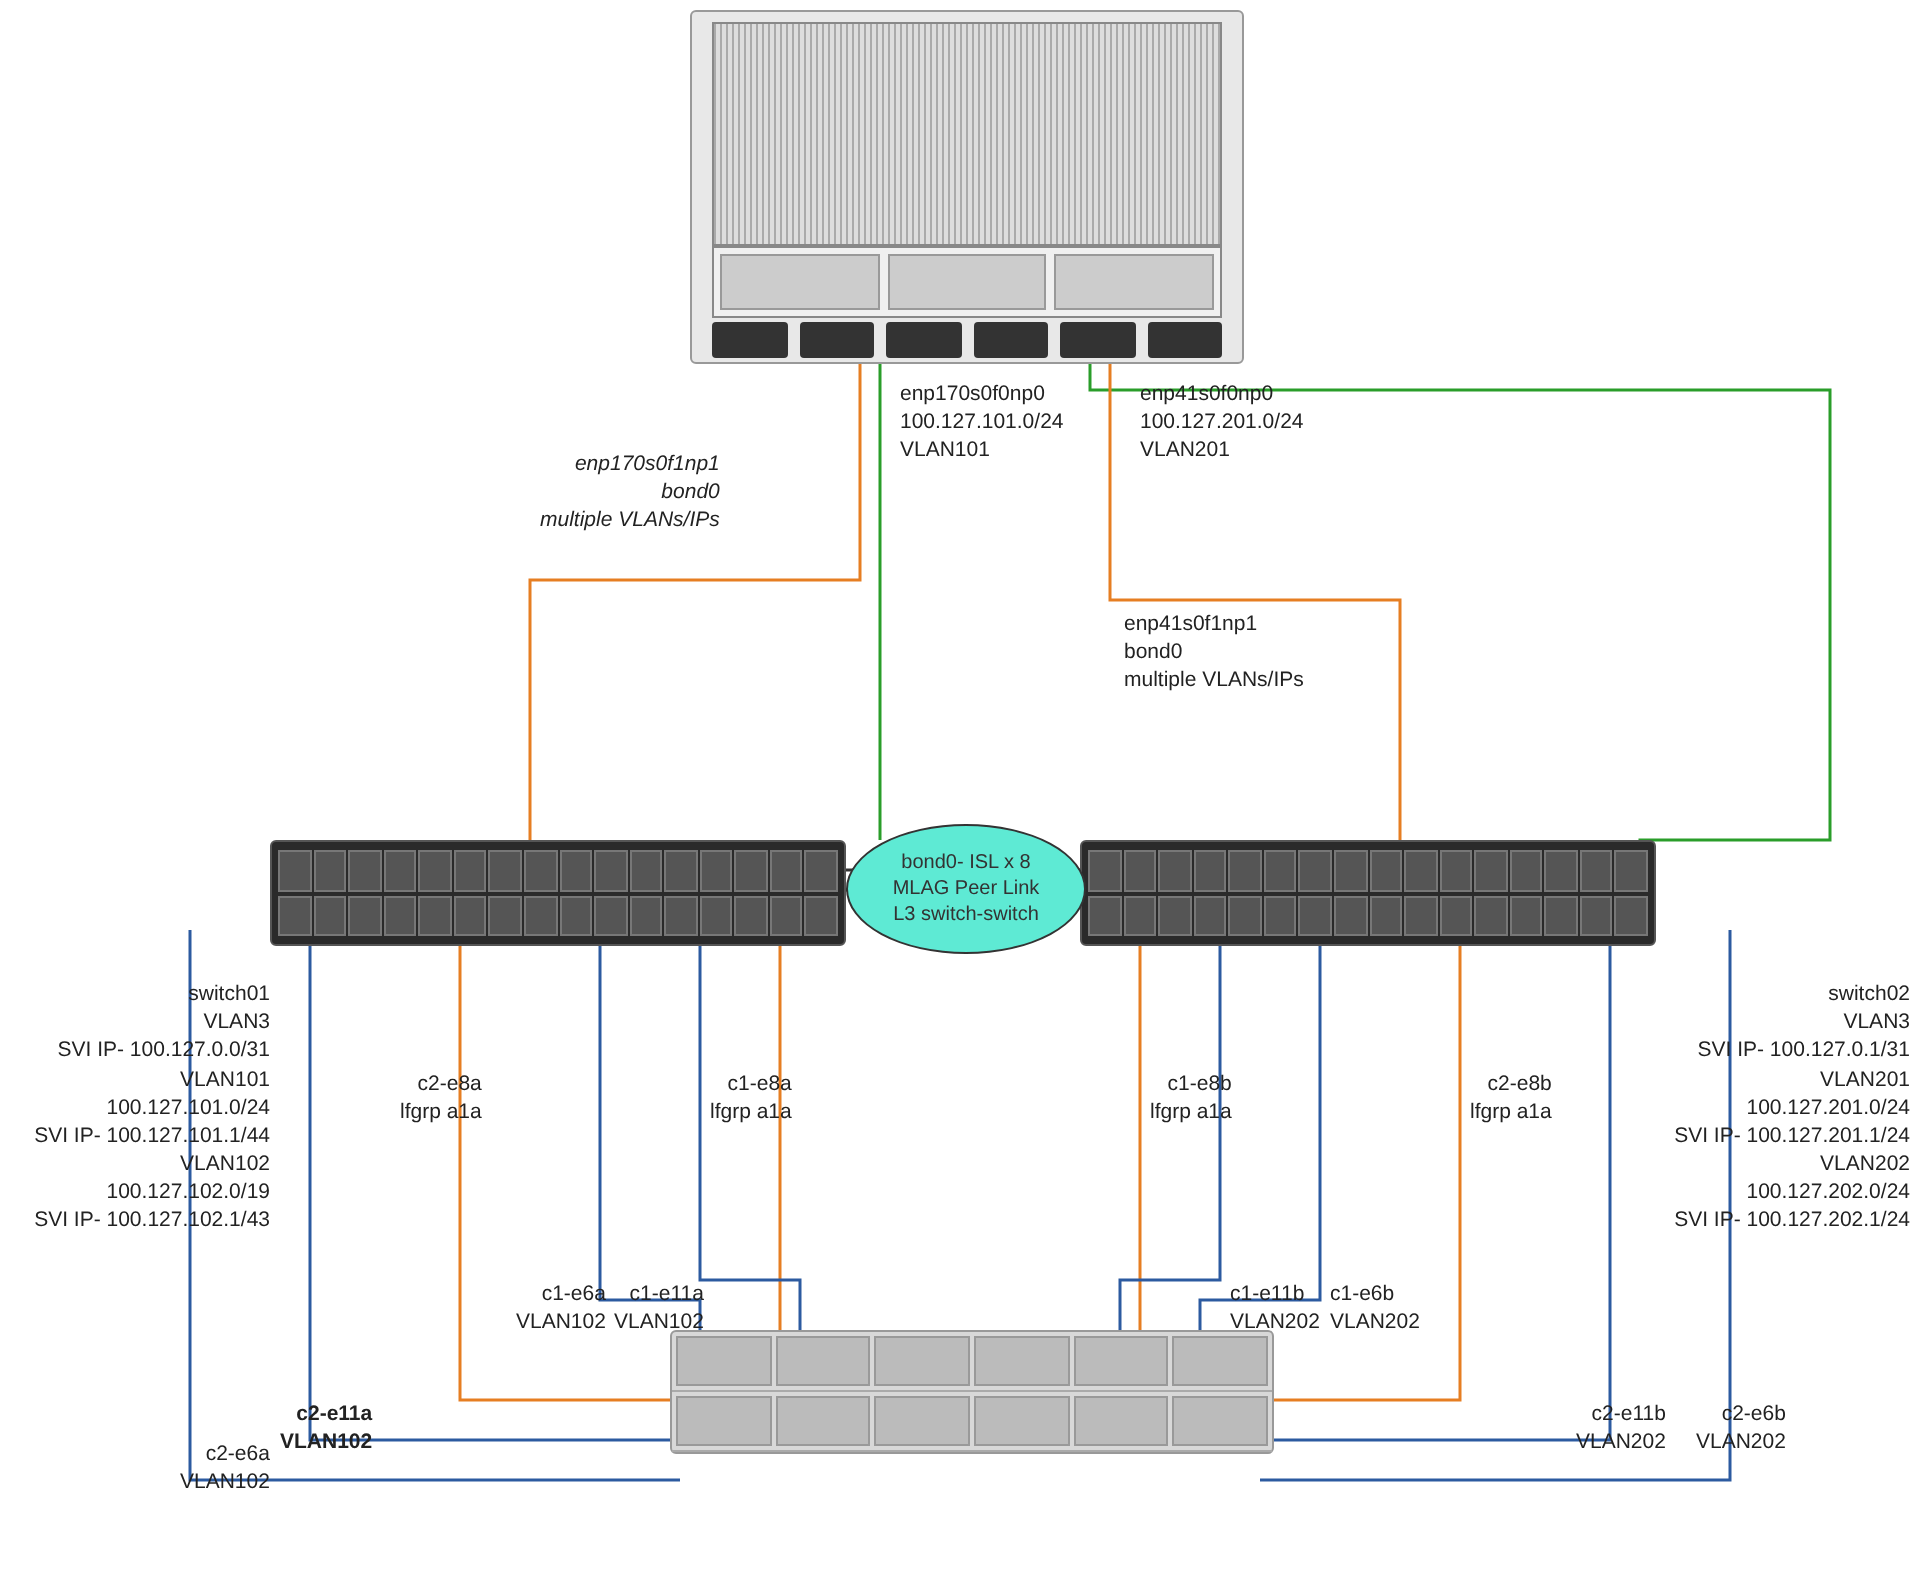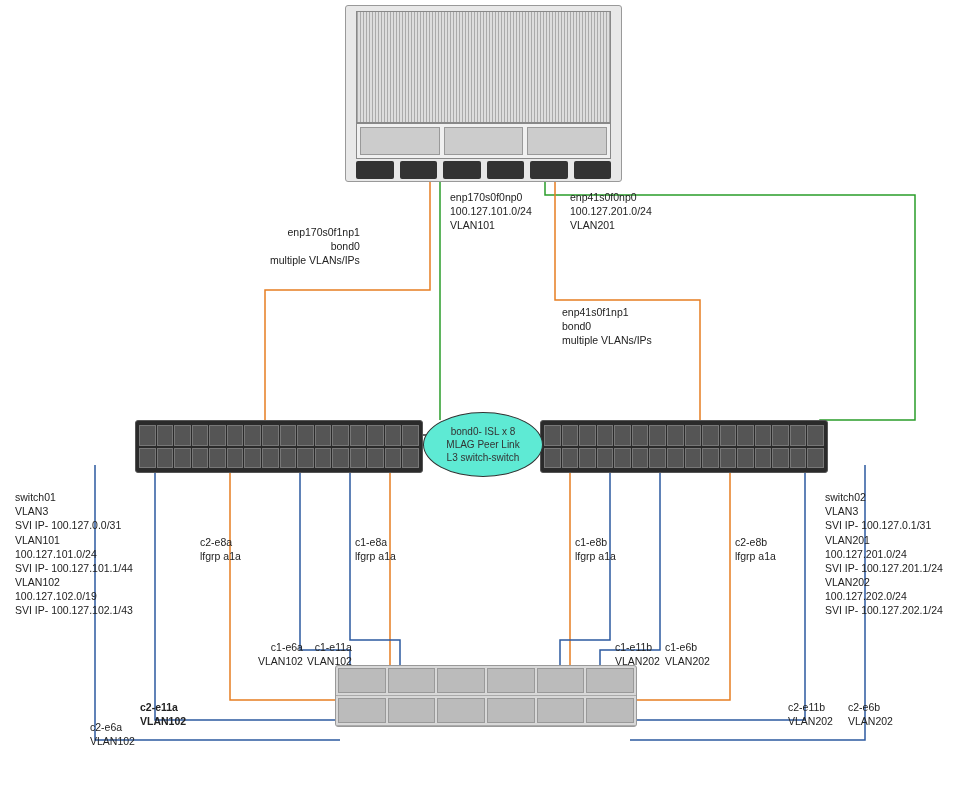--- a/index.html
+++ b/index.html
@@ -111,21 +111,21 @@
     border: 1px solid #999;
   }
   .label-block {
     position: absolute;
     font-size: 10.5px;
     line-height: 1.35;
     color: #222;
     white-space: nowrap;
   }
   .label-block.right { text-align: right; }
-  .label-block.center { text-align: left; }
+  .label-block.center { text-align: right; }
   .isl-ellipse {
     position: absolute;
     width: 110px;
     height: 55px;
     border: 1px solid #333;
     border-radius: 50%;
     background: #5eead4;
     display: flex;
     align-items: center;
     justify-content: center;
@@ -302,21 +302,21 @@
         <div class="st-mod"></div>
         <div class="st-mod"></div>
     </div>
   </div>
 
   <div class="label-block" style="left:450px; top:190px;">
     <div>enp170s0f0np0</div>
     <div>100.127.101.0/24</div>
     <div>VLAN101</div>
   </div>
-  <div class="label-block right" style="left:270px; top:225px;">
+  <div class="label-block right" style="left:270px; top:225px;font-style:italic;">
     <div>enp170s0f1np1</div>
     <div>bond0</div>
     <div>multiple VLANs/IPs</div>
   </div>
   <div class="label-block" style="left:570px; top:190px;">
     <div>enp41s0f0np0</div>
     <div>100.127.201.0/24</div>
     <div>VLAN201</div>
   </div>
   <div class="label-block" style="left:562px; top:305px;">

